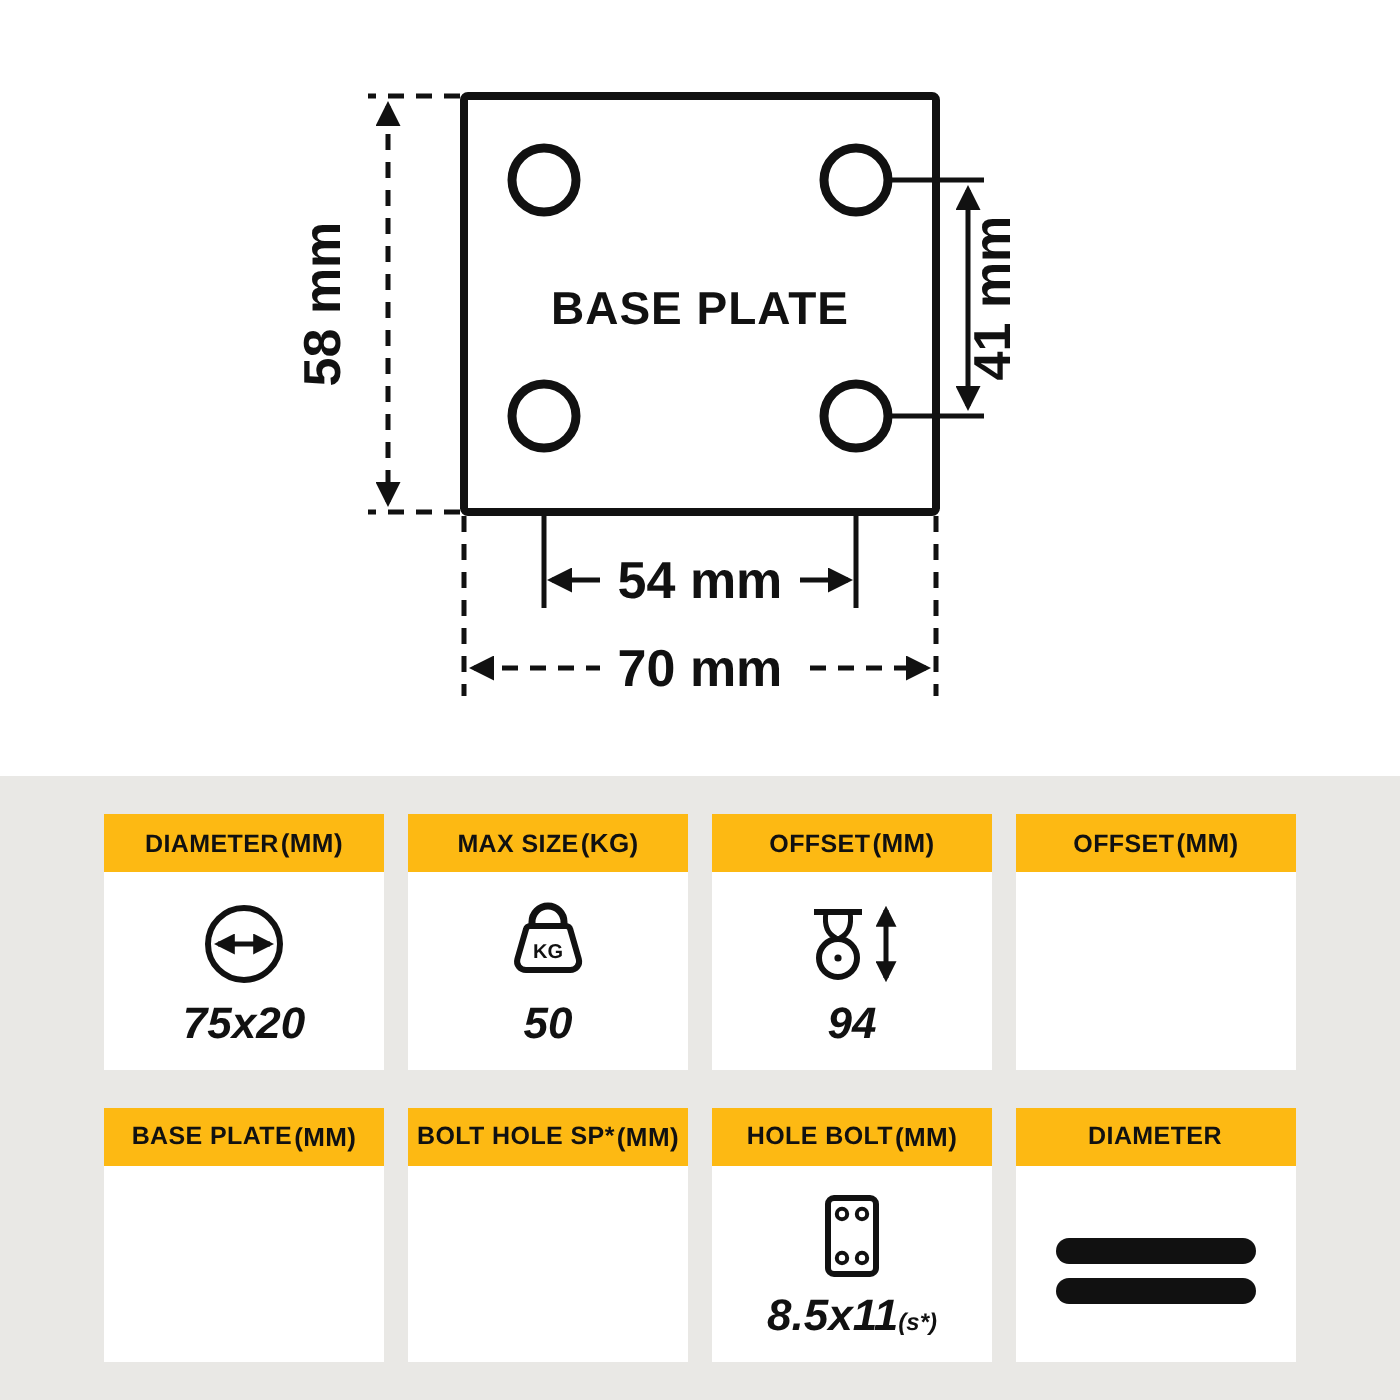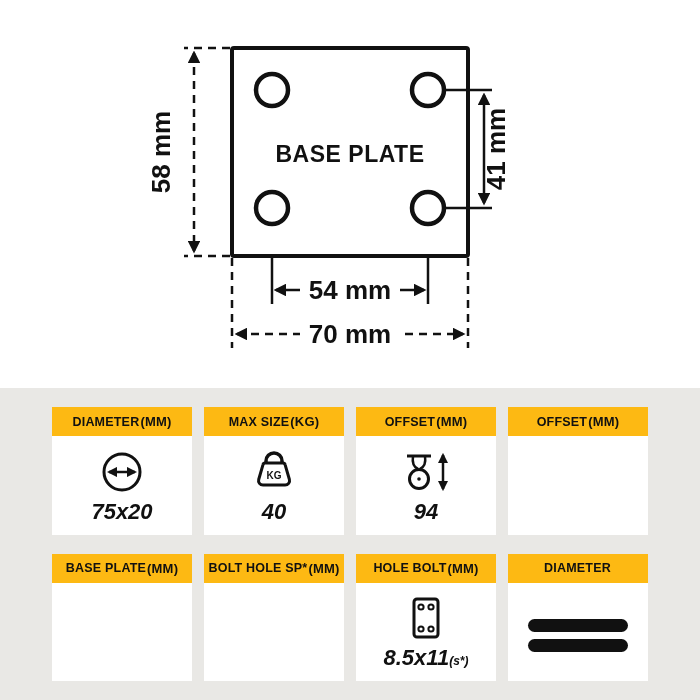--- a/index.html
+++ b/index.html
@@ -103,21 +103,21 @@
           <span class="unit">(KG)</span>
       </div>
       <div class="card-body">
         <div class="icon-wrap">
           <svg width="56" height="46" viewBox="0 0 56 46" fill="none" stroke="#111">
             <path d="M20 14 v-2 a8 8 0 0 1 16 0 v2" stroke-width="3.5"></path>
             <path d="M19 14 h18 c1 0 1.9 .7 2.1 1.6 l4.3 14.9 c.8 2.9 -1.3 5.5 -4.3 5.5 H17 c-3 0 -5.1 -2.6 -4.3 -5.5 l4.3 -14.9 c.2 -.9 1.1 -1.6 2 -1.6 z" stroke-width="3"></path>
             <text class="icon-kg" x="28" y="30" text-anchor="middle" stroke="none">KG</text>
           </svg>
         </div>
-        <div class="value"><span>40</span><span class="suffix"></span></div>
+        <div class="value"><span>50</span><span class="suffix"></span></div>
       </div>
     </div>
 
     <div class="card">
       <div class="card-header">
         <span class="title">OFFSET</span>
           <span class="unit">(MM)</span>
       </div>
       <div class="card-body">
         <div class="icon-wrap">

